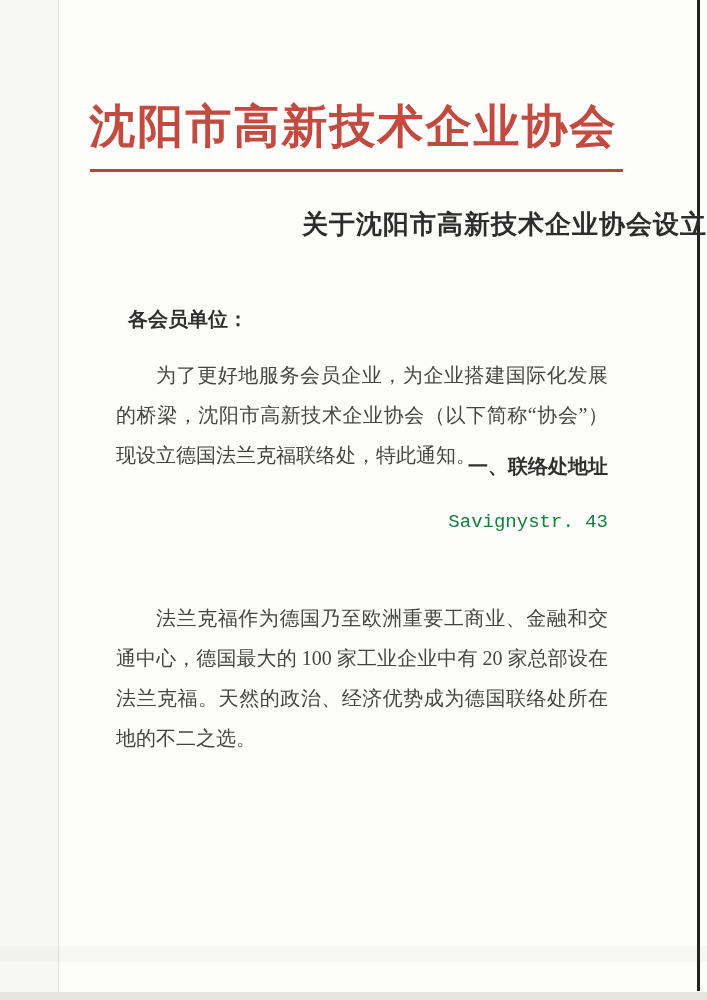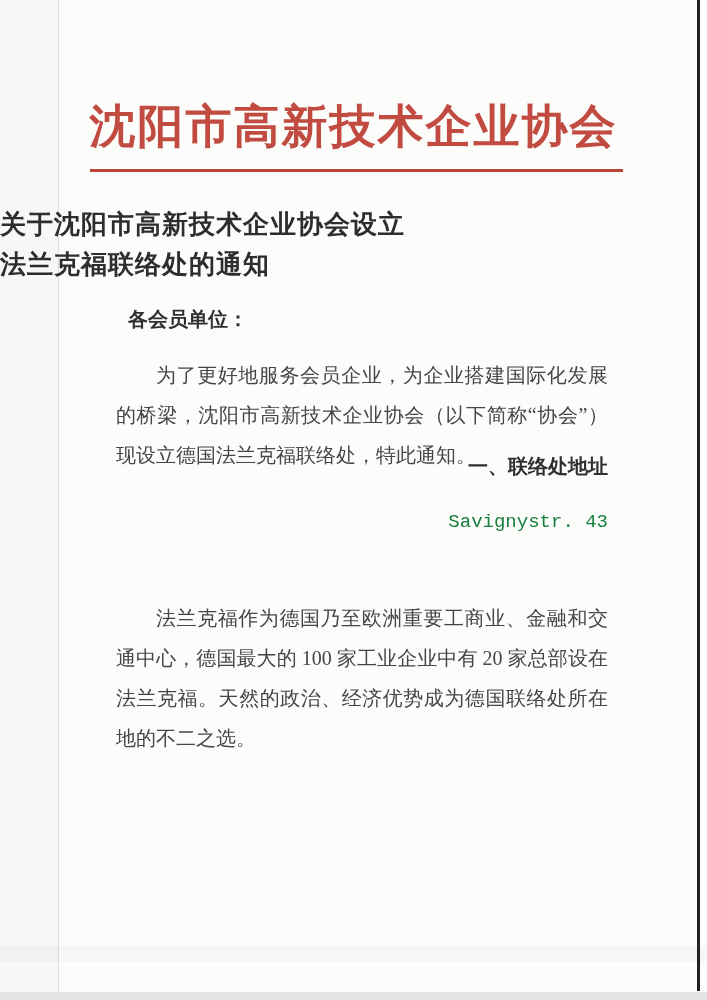--- a/index.html
+++ b/index.html
@@ -52,21 +52,21 @@
     margin-top:9px;
   }
   .red-rule{
     position:absolute;top:169px;left:90px;
     width:533px;height:3px;
     background:var(--rule-red);
   }
   
   .doc-title{
     position:absolute;top:205px;left:0;width:100%;
-    text-align:left;
+    text-align:right;
     font-size:26px;line-height:40px;
     font-weight:bold;
     letter-spacing:1px;
     color:#2d2d2d;
   }
   
   .block{
     position:absolute;left:100px;width:524px;
     font-size:20px;line-height:40px;
     color:var(--body-text);
@@ -99,21 +99,20 @@
   <div class="scan-right-line"></div>
   <div class="scan-shadow-band"></div>
   <div class="scan-bottom-strip"></div>
 
   <div class="letterhead">沈阳市高新技术企业协会</div>
 
   <div class="red-rule"></div>
 
   <div class="doc-title">
     <div>关于沈阳市高新技术企业协会设立</div>
-    <div>法兰克福联络处的通知</div>
   </div>
 
   <div class="block block-a">
     <p class="salutation">各会员单位：</p>
     <p class="para indent">为了更好地服务会员企业，为企业搭建国际化发展的桥梁，沈阳市高新技术企业协会（以下简称“协会”）现设立德国法兰克福联络处，特此通知。</p>
   </div>
 
   <div class="block block-b">
     <p class="heading indent">一、联络处地址</p>
     <p class="addr indent">Savignystr. 43</p>

